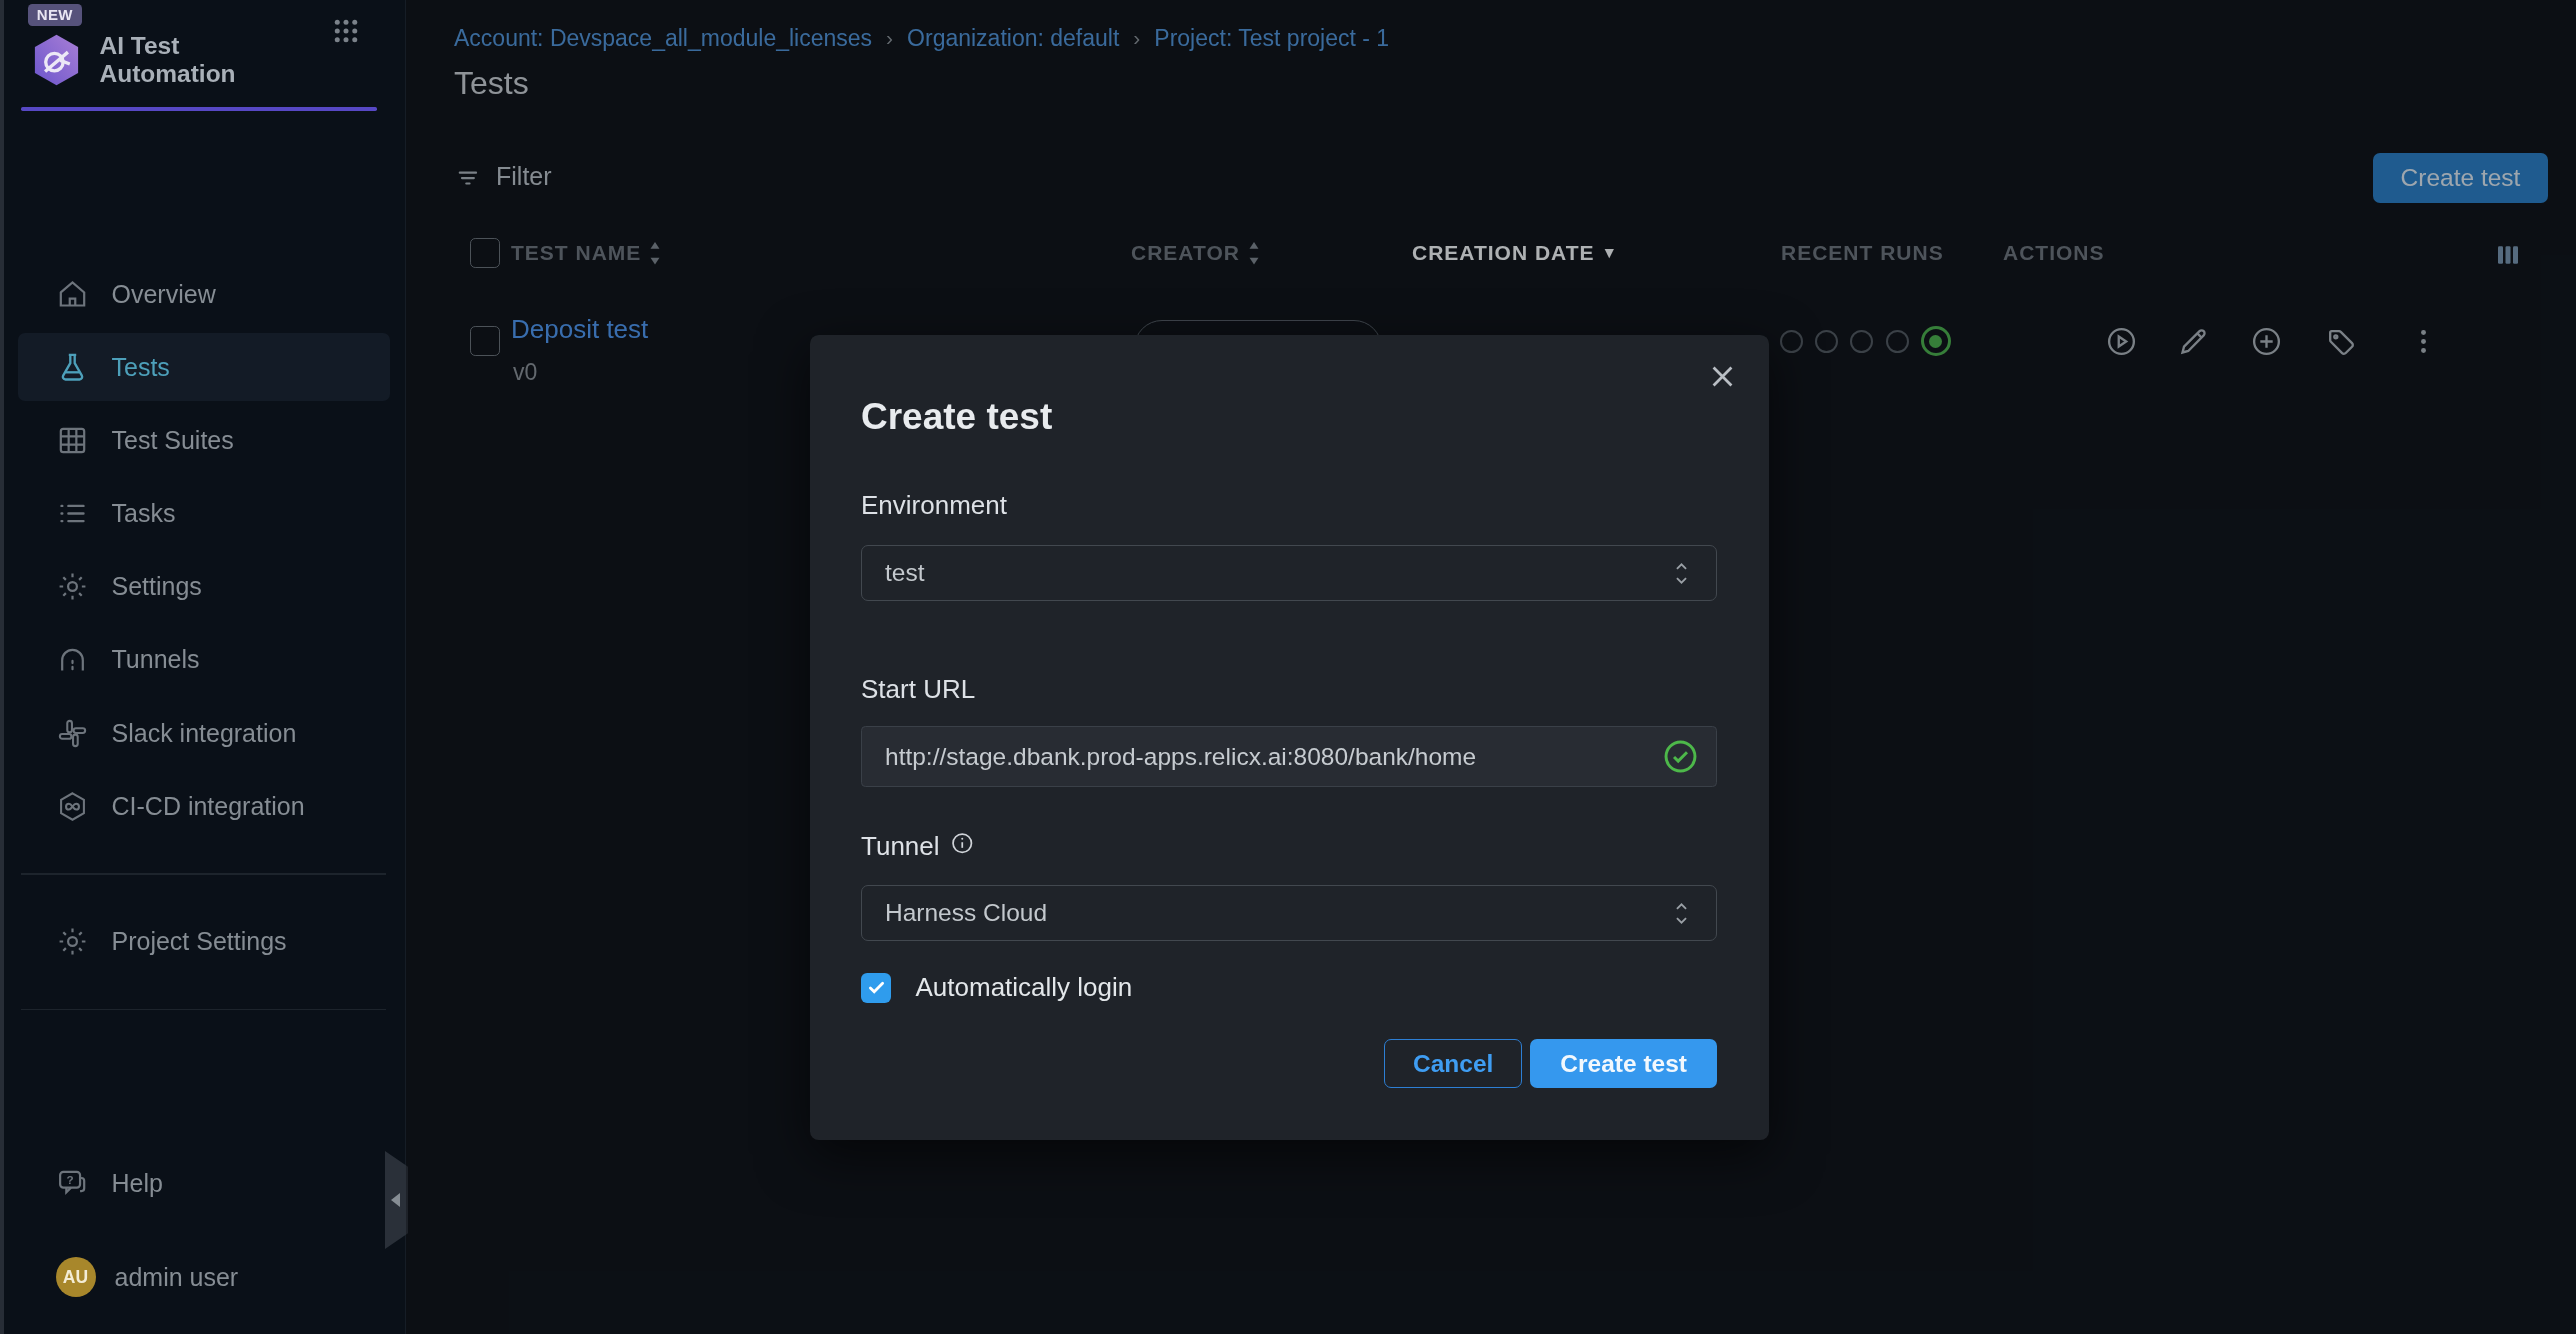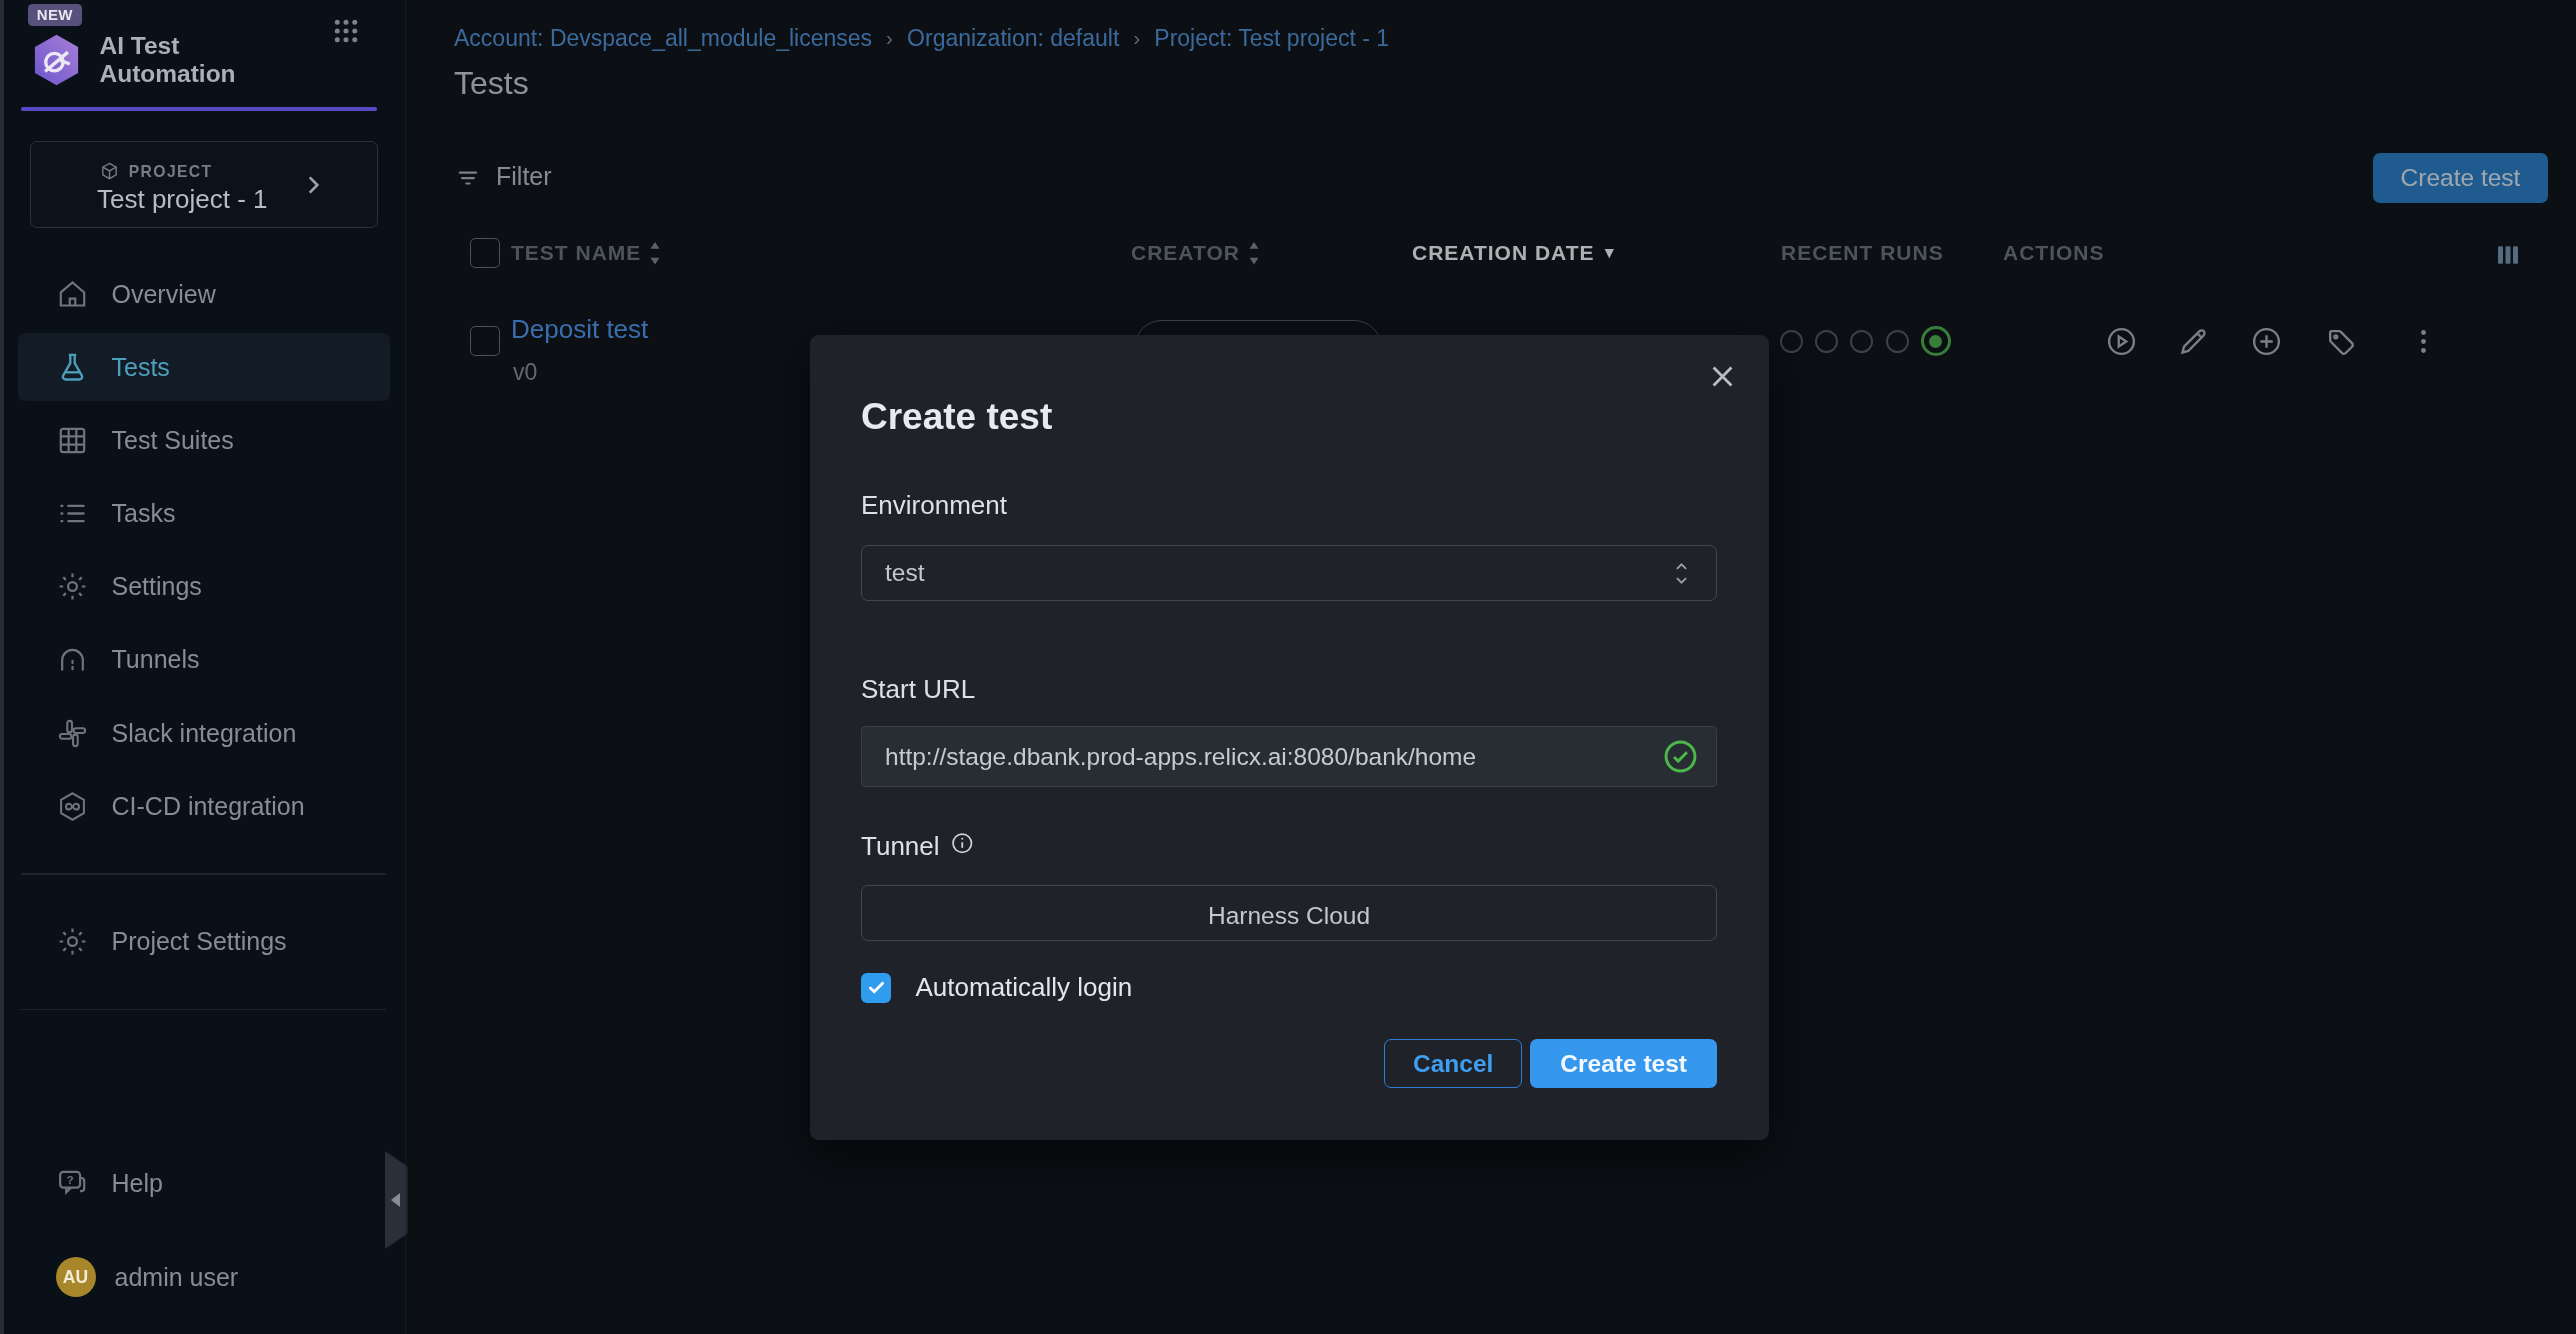--- a/index.html
+++ b/index.html
@@ -137,33 +137,20 @@
         <circle cx="19" cy="5" r="2"></circle>
       <circle cx="5" cy="12" r="2"></circle>
         <circle cx="12" cy="12" r="2"></circle>
         <circle cx="19" cy="12" r="2"></circle>
       <circle cx="5" cy="19" r="2"></circle>
         <circle cx="12" cy="19" r="2"></circle>
         <circle cx="19" cy="19" r="2"></circle>
     </svg>
     <div class="purple-line"></div>
 
-    <div class="project-card">
-      <div class="project-eyebrow">
-        <svg class="info-ic" style="width:21px;height:21px;color:#767d85" viewBox="0 0 24 24" fill="none" stroke="currentColor" stroke-width="1.6">
-          <path d="M12 2.8l7.6 4.3v8.8L12 20.2 4.4 15.9V7.1z"></path>
-            <path d="M4.4 7.1L12 11.4l7.6-4.3M12 11.4v8.8"></path>
-        </svg>
-        <span>PROJECT</span>
-      </div>
-      <div class="project-name">Test project - 1</div>
-      <svg class="project-chevron" viewBox="0 0 24 24" fill="none" stroke="currentColor" stroke-width="2.4">
-          <path d="M9 5l7 7-7 7"></path>
-        </svg>
-    </div>
 
     <nav class="nav">
       <div class="nav-item">
         <svg class="nv-ic" viewBox="0 0 24 24" fill="none" stroke="currentColor" stroke-width="1.6">
             <path d="M3.5 10.5L12 3.2l8.5 7.3V20h-17z"></path>
             <path d="M10 20v-5h4v5"></path>
           </svg>
         <span>Overview</span>
       </div>
       <div class="nav-item active">
@@ -370,21 +357,21 @@
       </svg>
 
     <div class="field-label" style="top:496px;">
       <span>Tunnel</span>
       <svg class="info-ic" viewBox="0 0 24 24" fill="none" stroke="currentColor" stroke-width="1.7">
           <circle cx="12" cy="12" r="9"></circle>
           <path d="M12 11v5.5"></path>
           <circle cx="12" cy="7.6" r="1" fill="currentColor" stroke="none"></circle>
         </svg>
     </div>
-    <div class="select-box" style="top:550px;flex-direction:column;">
+    <div class="select-box" style="top:550px;">
       <span class="select-value">Harness Cloud</span>
       <svg class="select-chevrons" viewBox="0 0 24 34" fill="none" stroke="currentColor" stroke-width="2">
           <path d="M7 12l5-5 5 5M7 22l5 5 5-5"></path>
         </svg>
     </div>
 
     <div class="check-row">
       <span class="checkbox">
         <svg viewBox="0 0 24 24" fill="none" stroke="currentColor" stroke-width="3.2" stroke-linecap="round">
             <path d="M5 12.5l4.4 4.4L19 7.2"></path>

